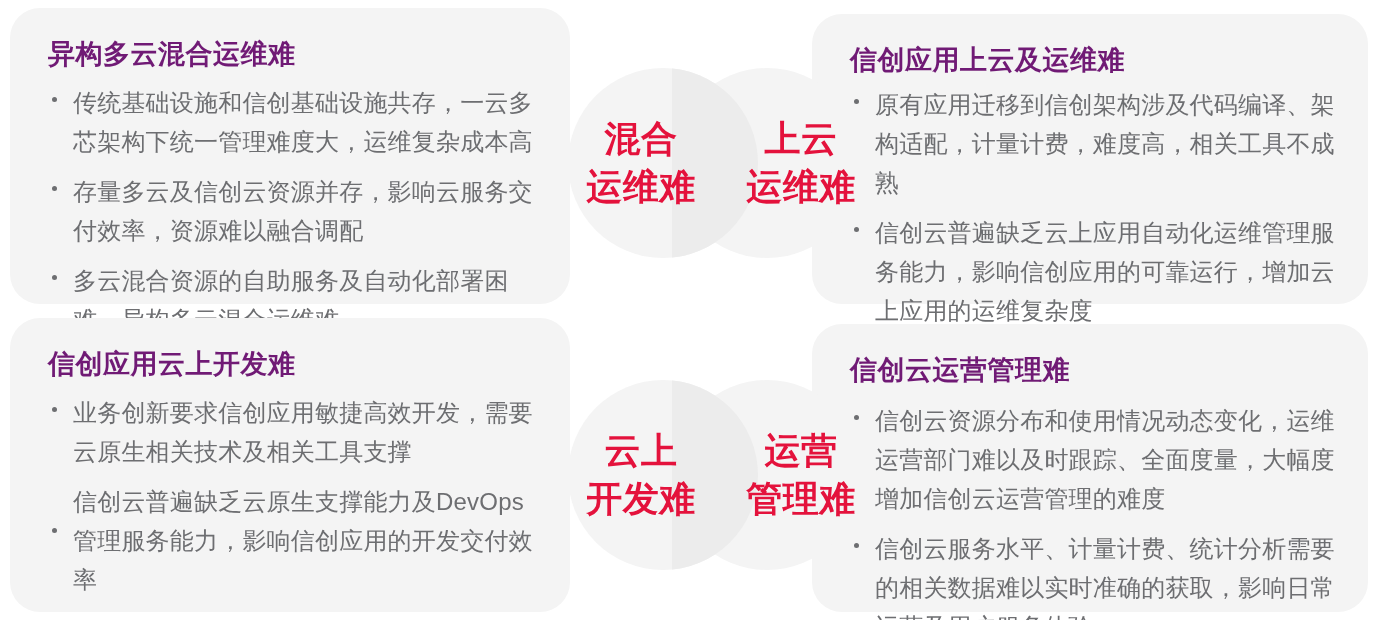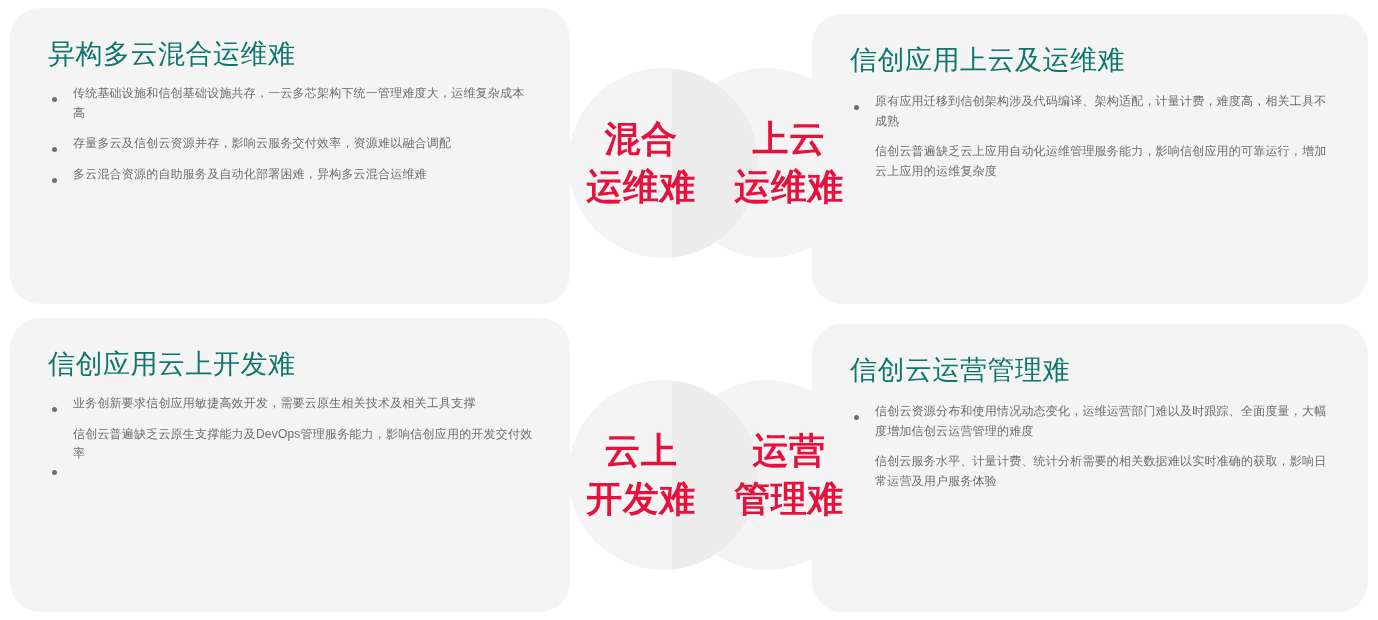--- a/index.html
+++ b/index.html
@@ -34,39 +34,39 @@
   .card-br { left: 812px; top: 324px; width: 556px; height: 288px; }
 
   .card-inner {
     padding: 30px 34px 0 38px;
   }
   .card-tr .card-inner,
   .card-br .card-inner { padding-left: 38px; padding-right: 30px; }
 
   .card-title {
     font-size: 27px;
-    font-weight: normal;
-    color: #0f766e;
+    font-weight: bold;
+    color: #701a75;
     letter-spacing: 0.5px;
     line-height: 1.2;
     margin: 0 0 14px 0;
   }
-  .card-tr .card-title { margin-bottom: 16px; }
+  .card-tr .card-title { margin-bottom: 10px; }
   .card-br .card-title { margin-bottom: 16px; }
 
   .bullets {
     list-style: none;
     margin: 0;
     padding: 0;
   }
   .bullet {
     position: relative;
     padding-left: 25px;
     margin: 0 0 11px 0;
-    font-size: 12px;
+    font-size: 24px;
     line-height: 1.62;
     color: #6d6e71;
     letter-spacing: 0.2px;
   }
   .bullet:last-child { margin-bottom: 0; }
   .bullet .dot {
     position: absolute;
     left: 4px;
     top: 13px;
     width: 5px;
@@ -127,21 +127,21 @@
     justify-content: center;
     color: #e4123c;
     font-size: 36px;
     font-weight: bold;
     line-height: 1.32;
     letter-spacing: 0.5px;
     text-align: center;
     z-index: 3;
   }
   .venn-label.left  { left: -22px; }
-  .venn-label.right { left: 126px; }
+  .venn-label.right { left: 138px; }
   .venn-label .l1, .venn-label .l2 { display: block; white-space: nowrap; }
 </style>
 </head>
 <body>
 
 <div class="stage">
 
   <div class="card card-tl">
     <div class="card-inner">
       <h2 class="card-title">异构多云混合运维难</h2>

